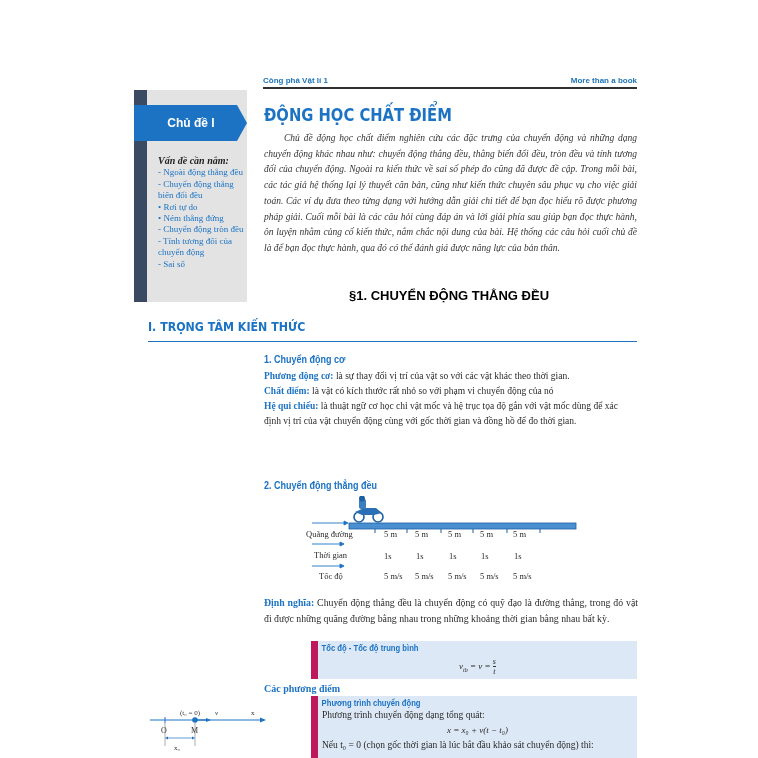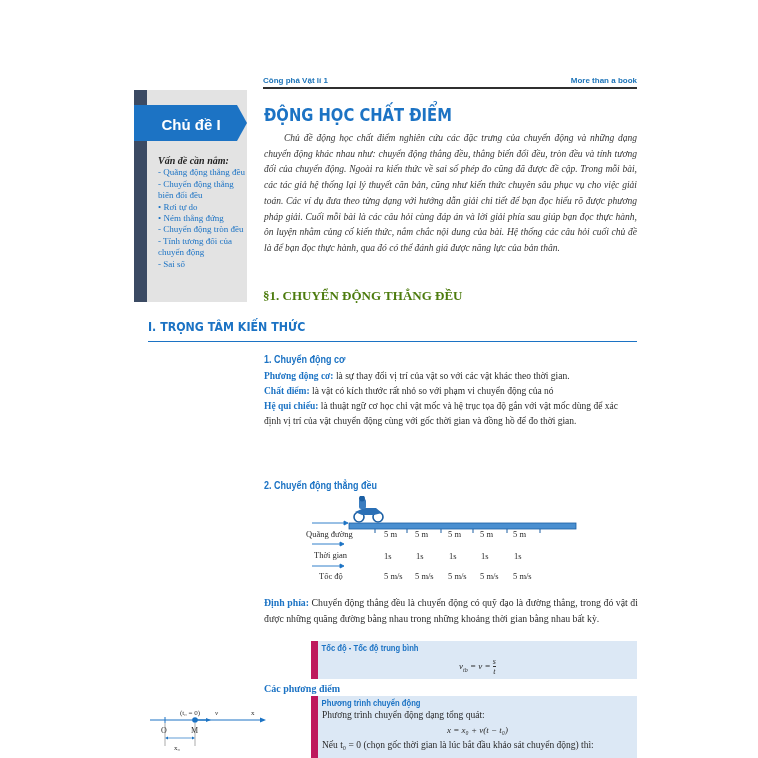--- a/index.html
+++ b/index.html
@@ -11,33 +11,33 @@
     .hdr { position: absolute; left: 263px; top: 20px; width: 374px; height: 13px; border-bottom: 2px solid #2f2f2f; }
     .hdr span { position: absolute; top: 0; font-family: "Liberation Sans", sans-serif; font-weight: bold; font-size: 8px; color: #1c73b8; }
     .hdr .l { left: 0; }
     .hdr .r { right: 0; }
 
     
     .side { position: absolute; left: 134px; top: 34px; width: 113px; height: 212px; background: #e3e3e3; }
     .side-dark { position: absolute; left: 134px; top: 34px; width: 13px; height: 212px; background: #3b4a63; }
     .chu-de { position: absolute; left: 134px; top: 49px; width: 103px; height: 36px; background: #1c73c4; }
     .chu-de-tip { position: absolute; left: 237px; top: 49px; width: 0; height: 0; border-top: 18px solid transparent; border-bottom: 18px solid transparent; border-left: 10px solid #1c73c4; }
-    .chu-de-label { position: absolute; left: 147px; top: 60px; width: 88px; text-align: center; color: #fff; font-family: "Liberation Sans", sans-serif; font-weight: bold; font-size: 15px; }
+    .chu-de-label { position: absolute; left: 147px; top: 60px; width: 88px; text-align: center; color: #fff; font-family: "Liberation Sans", sans-serif; font-weight: bold; font-size: 12px; }
     .side-list { position: absolute; left: 158px; top: 99px; width: 90px; font-size: 9px; line-height: 11.4px; color: #1c73c4; }
     .side-list .title { color: #222; font-weight: bold; font-size: 10px; margin-bottom: 1px; font-style: italic; }
     .side-list .item { display: block; }
     .side-clip { position: absolute; left: 147px; top: 236px; width: 100px; height: 10px; background: #e3e3e3; }
 
     
     .main-title { position: absolute; left: 264px; top: 48px; font-family: "DejaVu Sans", sans-serif; font-weight: bold; font-size: 18px; color: #1c73c4; letter-spacing: 0px; transform: scaleX(0.82); transform-origin: left top; }
 
     
     .intro { position: absolute; left: 264px; top: 75px; width: 373px; font-style: italic; font-size: 9.5px; line-height: 15.7px; text-align: justify; color: #333; text-indent: 20px; }
 
-    .sec-title { position: absolute; left: 263px; top: 232px; width: 372px; font-family: Liberation Serif, serif; font-weight: bold; font-size: 13px; color: #4d7c0f; }
+    .sec-title { position: absolute; left: 263px; top: 232px; width: 372px; text-align: center; font-family: Liberation Sans, sans-serif; font-weight: bold; font-size: 13px; color: #000000; }
 
     .part-title { position: absolute; left: 148px; top: 263px; font-family: "DejaVu Sans", sans-serif; font-weight: bold; font-size: 13px; color: #1c73c4; transform: scaleX(0.85); transform-origin: left top; }
     .part-rule { position: absolute; left: 148px; top: 285px; width: 489px; height: 1px; background: #1c73c4; }
 
     .sub { position: absolute; font-family: "Liberation Sans", sans-serif; font-weight: bold; font-size: 10px; color: #1c73c4; transform: scaleX(0.9); transform-origin: left top; }
 
     .body-txt { position: absolute; left: 264px; width: 373px; font-size: 9.5px; line-height: 15px; color: #2a2a2a; }
     .body-txt p { margin: 0; }
     .term { color: #1c73c4; font-weight: bold; }
 
@@ -69,21 +69,21 @@
   </div>
 
   <div class="side"></div>
   <div class="side-dark"></div>
   <div class="chu-de"></div>
   <div class="chu-de-tip"></div>
   <div class="chu-de-label">Chủ đề I</div>
 
   <div class="side-list">
     <div class="title">Vấn đề cần nắm:</div>
-    <span class="item">- Quãng động thẳng đều</span>
+    <span class="item">- Ngoài động thẳng đều</span>
     <span class="item">- Chuyển động thẳng biến đổi đều</span>
     <span class="item">• Rơi tự do</span>
     <span class="item">• Ném thẳng đứng</span>
     <span class="item">- Chuyển động tròn đều</span>
     <span class="item">- Tính tương đối của chuyển động</span>
     <span class="item">- Sai số</span>
   </div>
   <div class="side-clip"></div>
 
   <div class="main-title">ĐỘNG HỌC CHẤT ĐIỂM</div>
@@ -153,21 +153,21 @@
 
       <text x="84" y="83">5 m/s</text>
       <text x="115" y="83">5 m/s</text>
       <text x="148" y="83">5 m/s</text>
       <text x="180" y="83">5 m/s</text>
       <text x="213" y="83">5 m/s</text>
     </g>
   </svg>
 
   <div class="def">
-    <span class="term">Định phía:</span><span> Chuyển động thẳng đều là chuyển động có quỹ đạo là đường thẳng, trong đó vật đi được những quãng đường bằng nhau trong những khoảng thời gian bằng nhau bất kỳ.</span>
+    <span class="term">Định nghĩa:</span><span> Chuyển động thẳng đều là chuyển động có quỹ đạo là đường thẳng, trong đó vật đi được những quãng đường bằng nhau trong những khoảng thời gian bằng nhau bất kỳ.</span>
   </div>
 
   <div class="box" style="top:585px; height:38px;">
     <div class="box-title">Tốc độ - Tốc độ trung bình</div>
     <div class="box-body formula" style="padding-top:4px;">
       <span style="font-style:italic;">v<sub style="font-size:6px;">tb</sub> = v = </span><span style="display:inline-block; vertical-align:middle; text-align:center; line-height:9px; font-size:8px;"><span style="display:block; border-bottom:0.7px solid #333;">s</span><span style="display:block;">t</span></span>
     </div>
   </div>
 
   <div class="eq-head">Các phương điểm</div>

